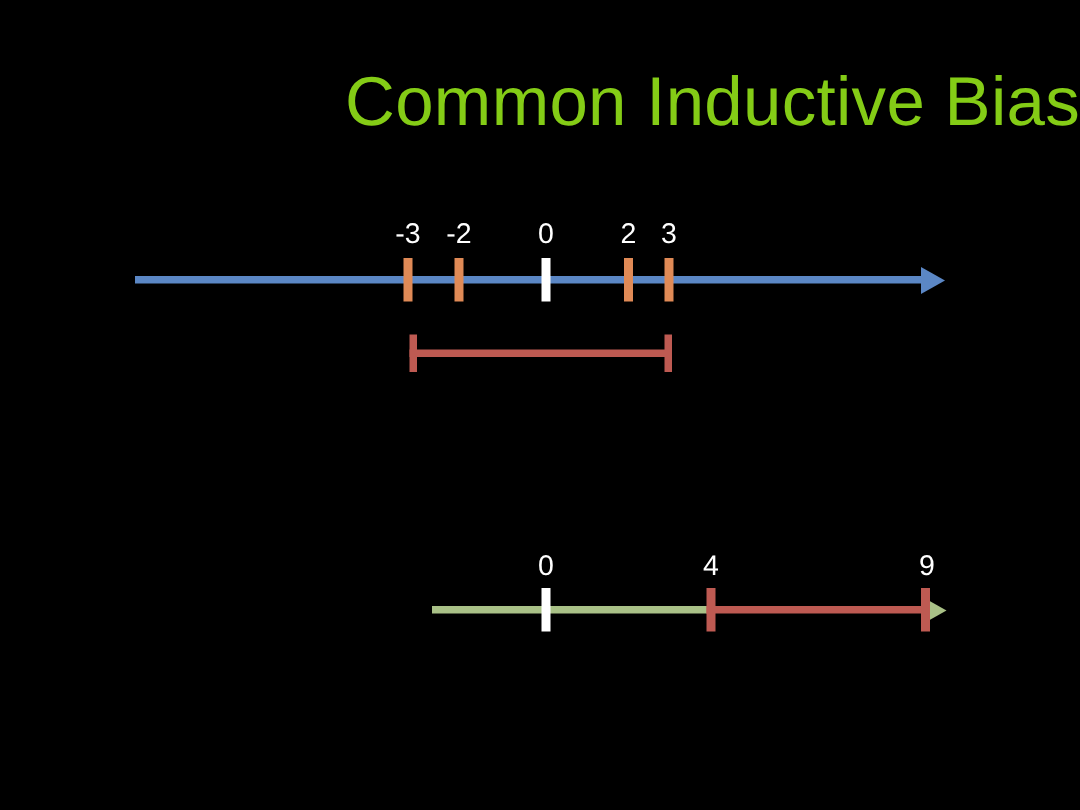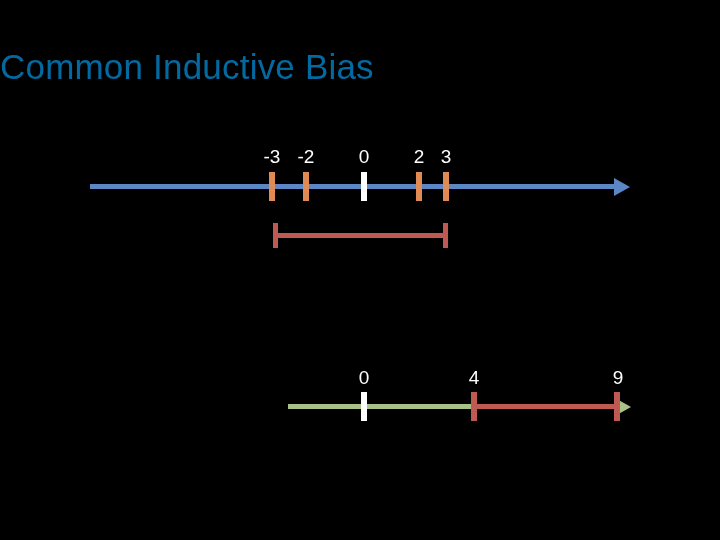--- a/index.html
+++ b/index.html
@@ -17,23 +17,23 @@
     position: relative;
     width: 720px;
     height: 540px;
     background: #000000;
   }
   #slide-title {
     position: absolute;
     left: 0;
     top: 46px;
     width: 720px;
-    text-align: left;
-    color: #0369a1;
-    font-size: 35px;
+    text-align: right;
+    color: #84cc16;
+    font-size: 46px;
     font-weight: 400;
     letter-spacing: 0.2px;
     line-height: 42px;
     white-space: nowrap;
   }
   .axis-line {
     position: absolute;
     height: 5px;
   }
   .axis-arrow {

